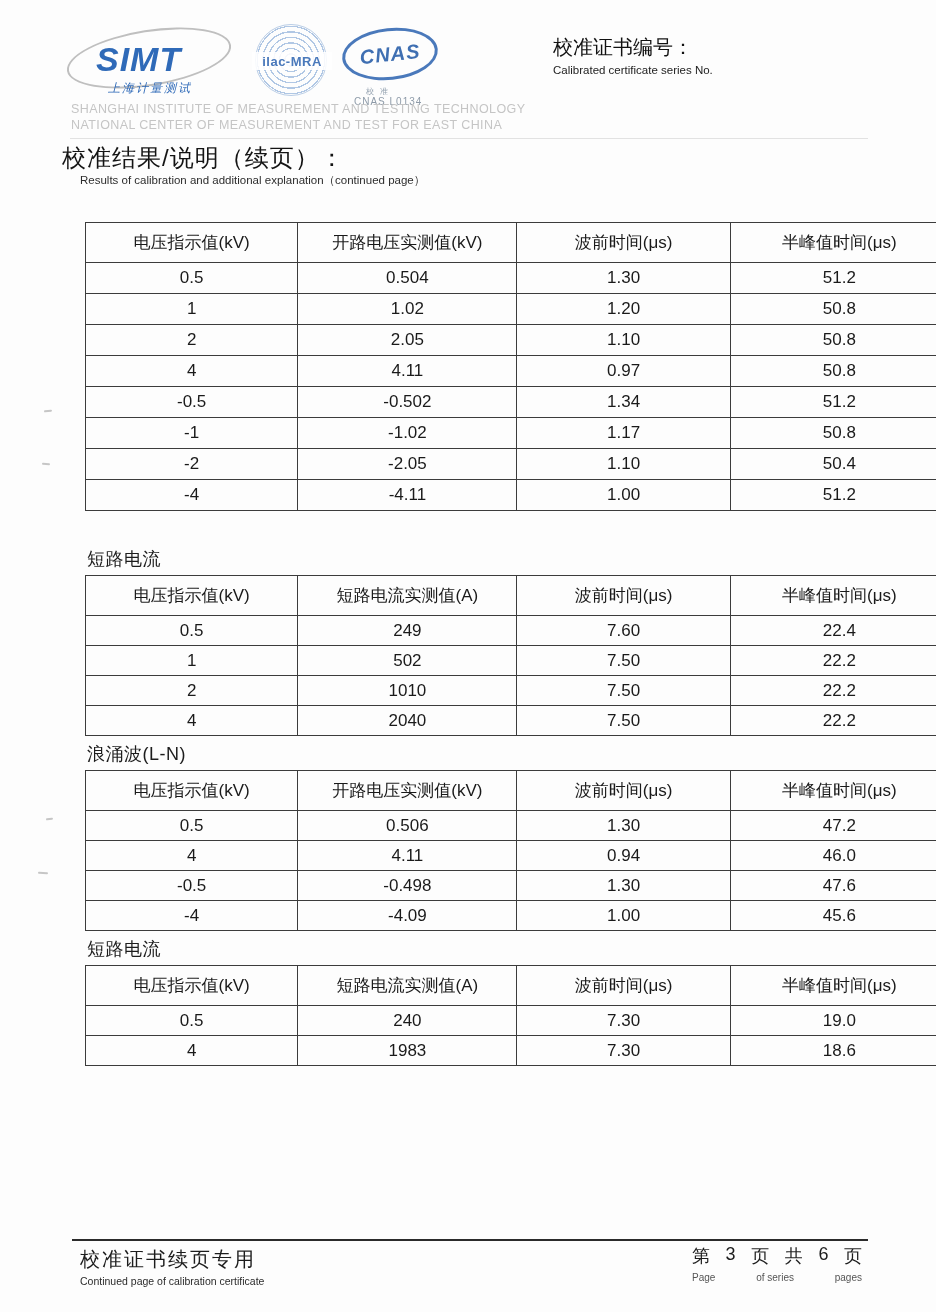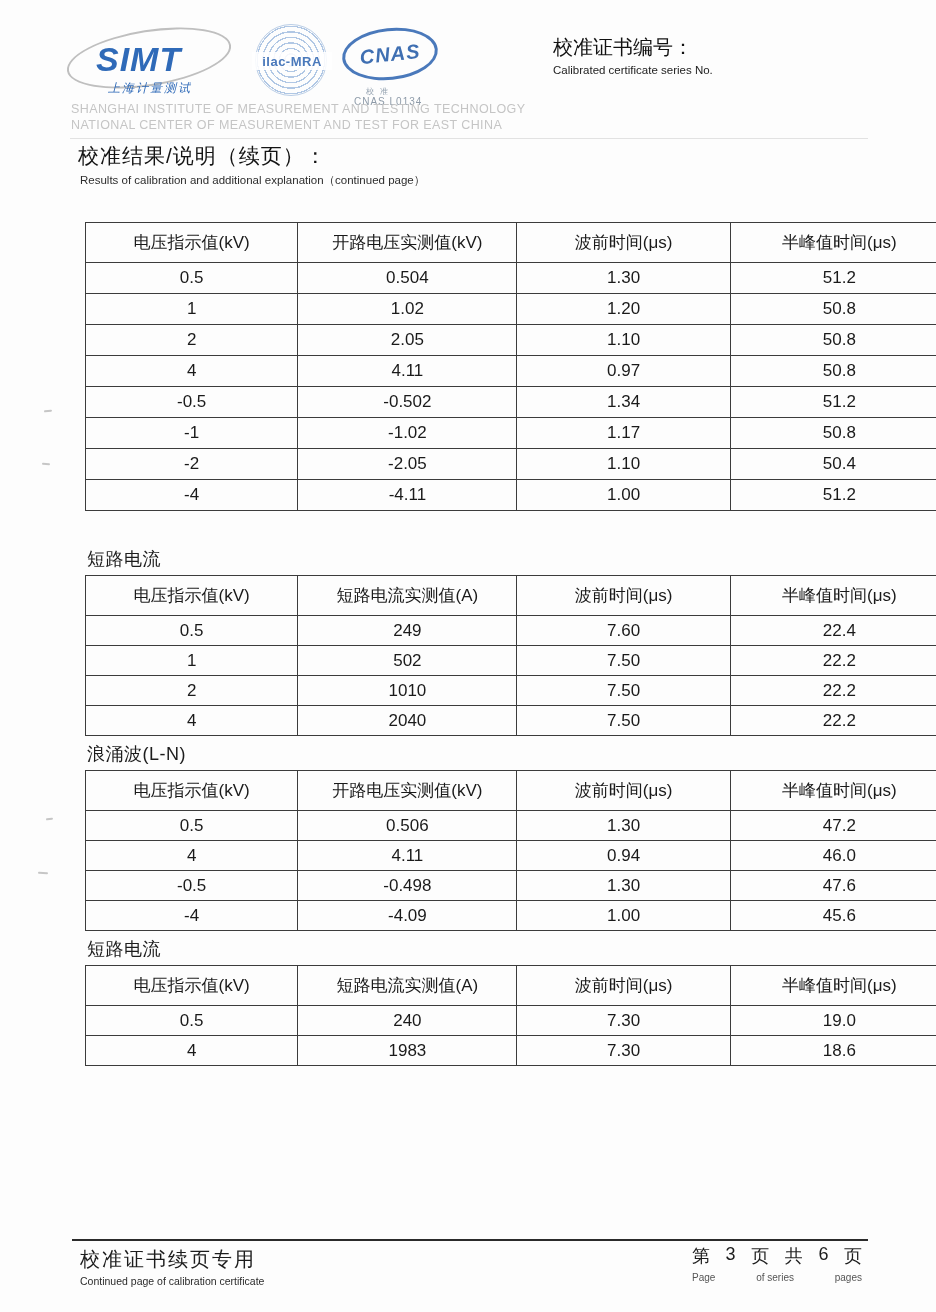--- a/index.html
+++ b/index.html
@@ -56,21 +56,21 @@
   .cert-line { display:flex; align-items:baseline; white-space:nowrap; }
   .cert-label { font-size:20px; color:#111; }
   .cert-number { font-size:22px; font-weight:600; color:#111; letter-spacing:.5px; }
   .cert-en { margin-top:3px; font-size:11.5px; color:#222; }
 
   
   .org-text { position:absolute; left:71px; top:101px; font-size:12.5px; line-height:16px; color:#c5c5c5; letter-spacing:.4px; }
   .header-rule { position:absolute; left:70px; top:138px; width:798px; height:1px; background:#e2e2e2; }
 
   
-  .section-title { position:absolute; left:78px; top:142px; font-size:21px; color:#141414; letter-spacing:1px; }
+  .section-title { position:absolute; left:62px; top:142px; font-size:24px; color:#141414; letter-spacing:1px; }
   .section-subtitle { position:absolute; left:80px; top:173px; font-size:11.5px; color:#2d2d2d; }
 
   
   .tbl-section { position:absolute; left:85px; width:782px; }
   .tbl-title { font-size:18px; color:#1d1d1d; margin:0 0 4px 2px; letter-spacing:.5px; }
   table { width:864px; border-collapse:collapse; table-layout:fixed;padding-left:48px; }
   th, td {
     border:1.6px solid #3c3c3c; text-align:center; vertical-align:middle;
     color:#1a1a1a; overflow:hidden; white-space:nowrap;
   }

